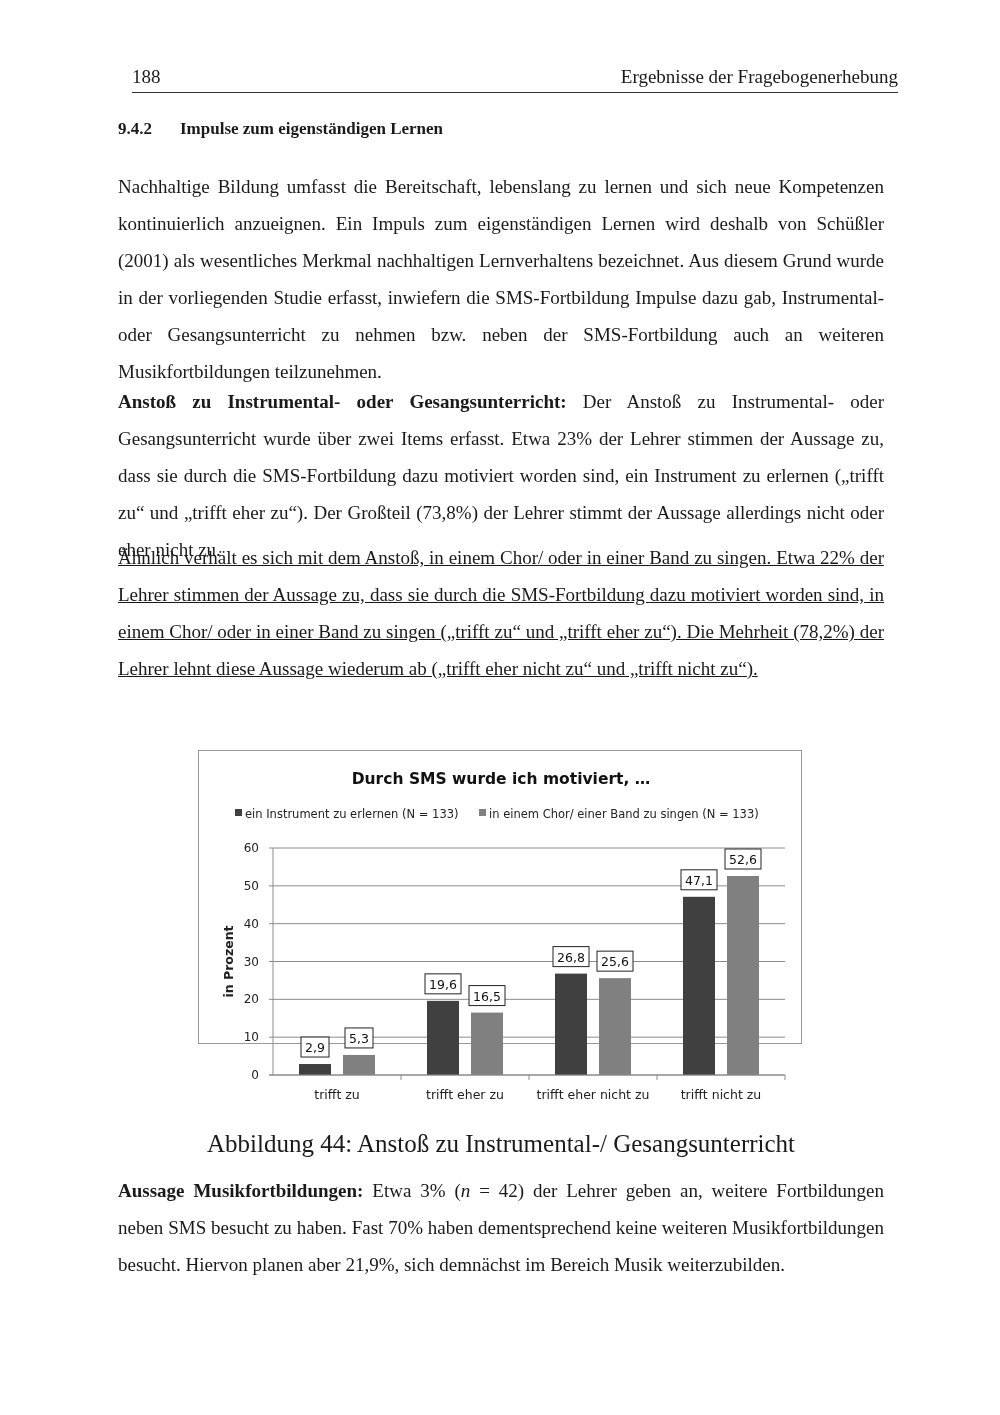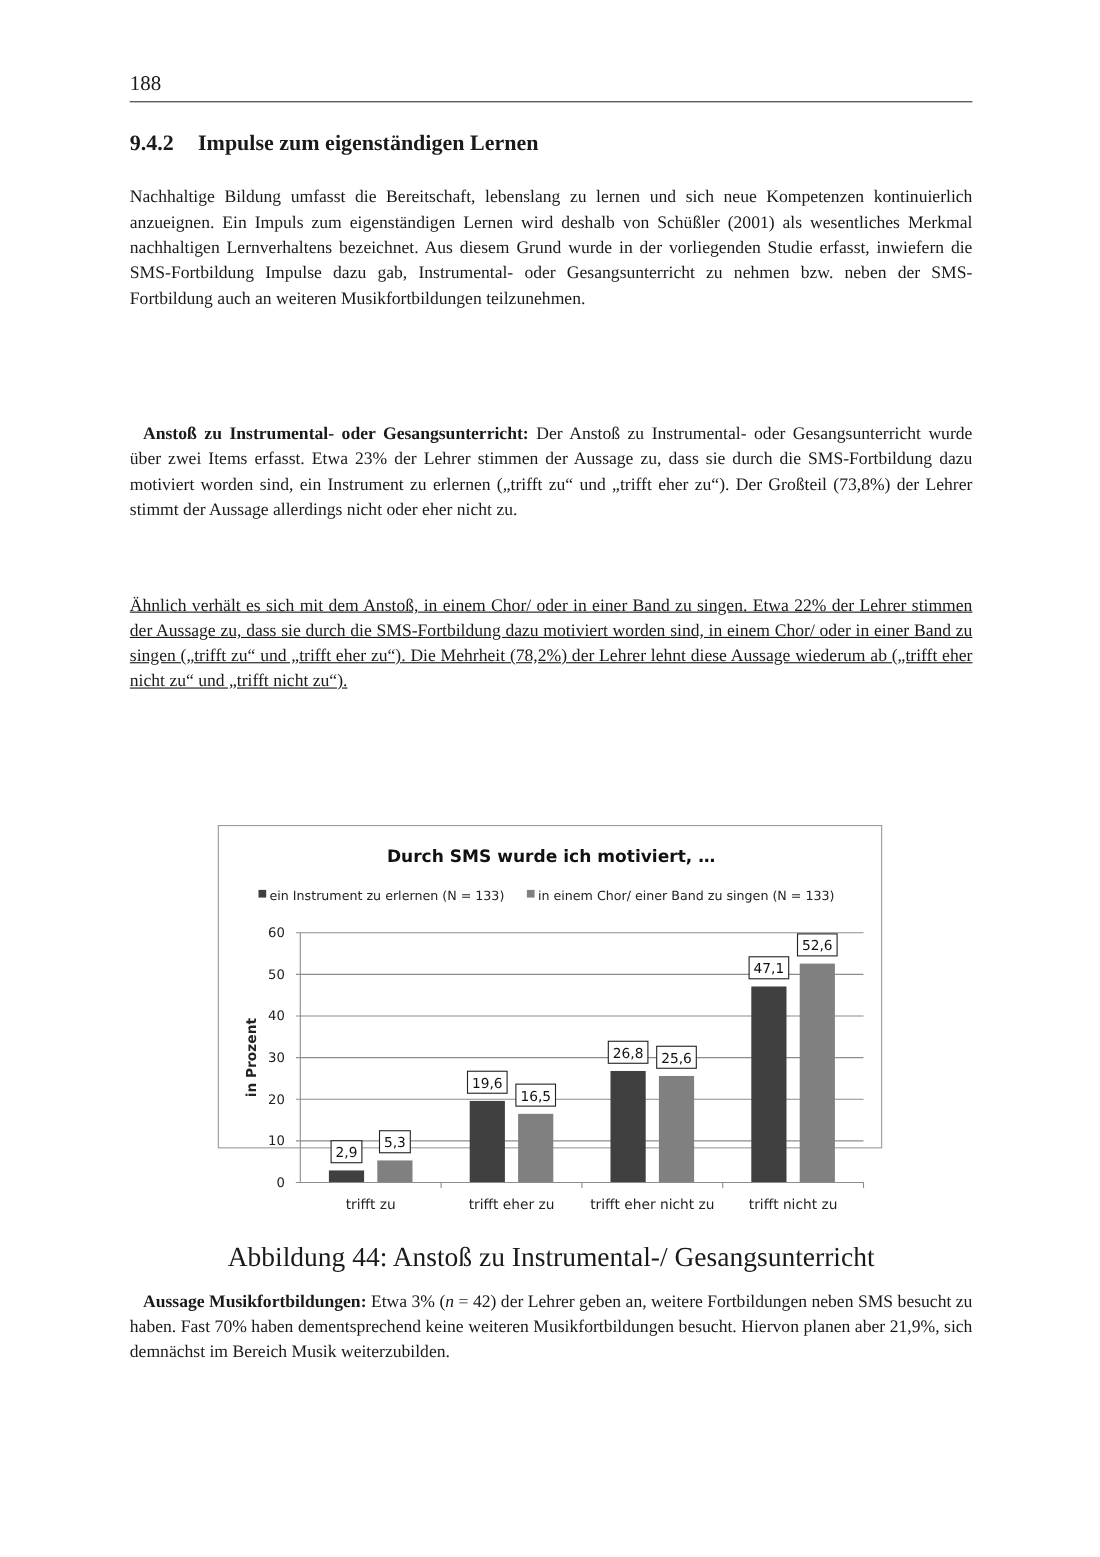--- a/index.html
+++ b/index.html
@@ -1,42 +1,43 @@
 <!DOCTYPE html>
 <html><head>
 <meta charset="utf-8">
 <style>
   html, body { margin: 0; padding: 0; background: #ffffff; }
   body { width: 1000px; height: 1415px; position: relative; overflow: hidden; color: #1a1a1a; }
   .serif { font-family: "Liberation Serif", "DejaVu Serif", serif; }
 
-  .running-head { position: absolute; left: 118px; top: 66px; width: 766px; height: 26px; border-bottom: 1px solid #333; font-size: 19px; }
+  .running-head { position: absolute; left: 132px; top: 66px; width: 766px; height: 26px; border-bottom: 1px solid #333; font-size: 19px; }
   .running-head .pg { position: absolute; left: 0; top: 0; }
   .running-head .rh { position: absolute; right: 0; top: 0; }
 
-  .section-title { position: absolute; left: 118px; top: 119px; font-size: 20px; font-weight: bold; }
+  .section-title { position: absolute; left: 118px; top: 119px; font-size: 17px; font-weight: bold; }
   .section-title .num { display: inline-block; width: 62px; }
 
-  .para { position: absolute; left: 118px; width: 766px; font-size: 16px; line-height: 23px; text-align: justify; }
-  .para b { font-weight: bold; margin-left: 12px; }
+  .para { position: absolute; left: 118px; width: 766px; font-size: 19px; line-height: 37px; text-align: justify; }
+  .para b { font-weight: bold; }
   .p1 { top: 168px; }
   .p2 { top: 383px; }
   .p3 { top: 539px; text-decoration: underline; }
   .p5 { top: 1172px; }
 
   .chart-box { position: absolute; left: 198px; top: 750px; width: 604px; height: 294px; border: 1px solid #9a9a9a; box-sizing: border-box; background: #fff; }
   .chart-svg { position: absolute; left: 0; top: 0; }
 
   .caption { position: absolute; left: 118px; top: 1130px; width: 766px; text-align: center; font-size: 25px; }
 </style>
 </head>
 <body>
 
 <div class="running-head serif">
   <span class="pg">188</span>
+  <span class="rh">Ergebnisse der Fragebogenerhebung</span>
 </div>
 
 <div class="section-title serif">
   <span class="num">9.4.2</span><span>Impulse zum eigenständigen Lernen</span>
 </div>
 
 <p class="para p1 serif" style="margin:0;">Nachhaltige Bildung umfasst die Bereitschaft, lebenslang zu lernen und sich neue Kompetenzen kontinuierlich anzueignen. Ein Impuls zum eigenständigen Lernen wird deshalb von Schüßler (2001) als wesentliches Merkmal nachhaltigen Lernverhaltens bezeichnet. Aus diesem Grund wurde in der vorliegenden Studie erfasst, inwiefern die SMS-Fortbildung Impulse dazu gab, Instrumental- oder Gesangsunterricht zu nehmen bzw. neben der SMS-Fortbildung auch an weiteren Musikfortbildungen teilzunehmen.</p>
 
 <p class="para p2 serif" style="margin:0;"><b>Anstoß zu Instrumental- oder Gesangsunterricht:</b><span> Der Anstoß zu Instrumental- oder Gesangsunterricht wurde über zwei Items erfasst. Etwa 23% der Lehrer stimmen der Aussage zu, dass sie durch die SMS-Fortbildung dazu motiviert worden sind, ein Instrument zu erlernen („trifft zu“ und „trifft eher zu“). Der Großteil (73,8%) der Lehrer stimmt der Aussage allerdings nicht oder eher nicht zu.</span></p>
 

